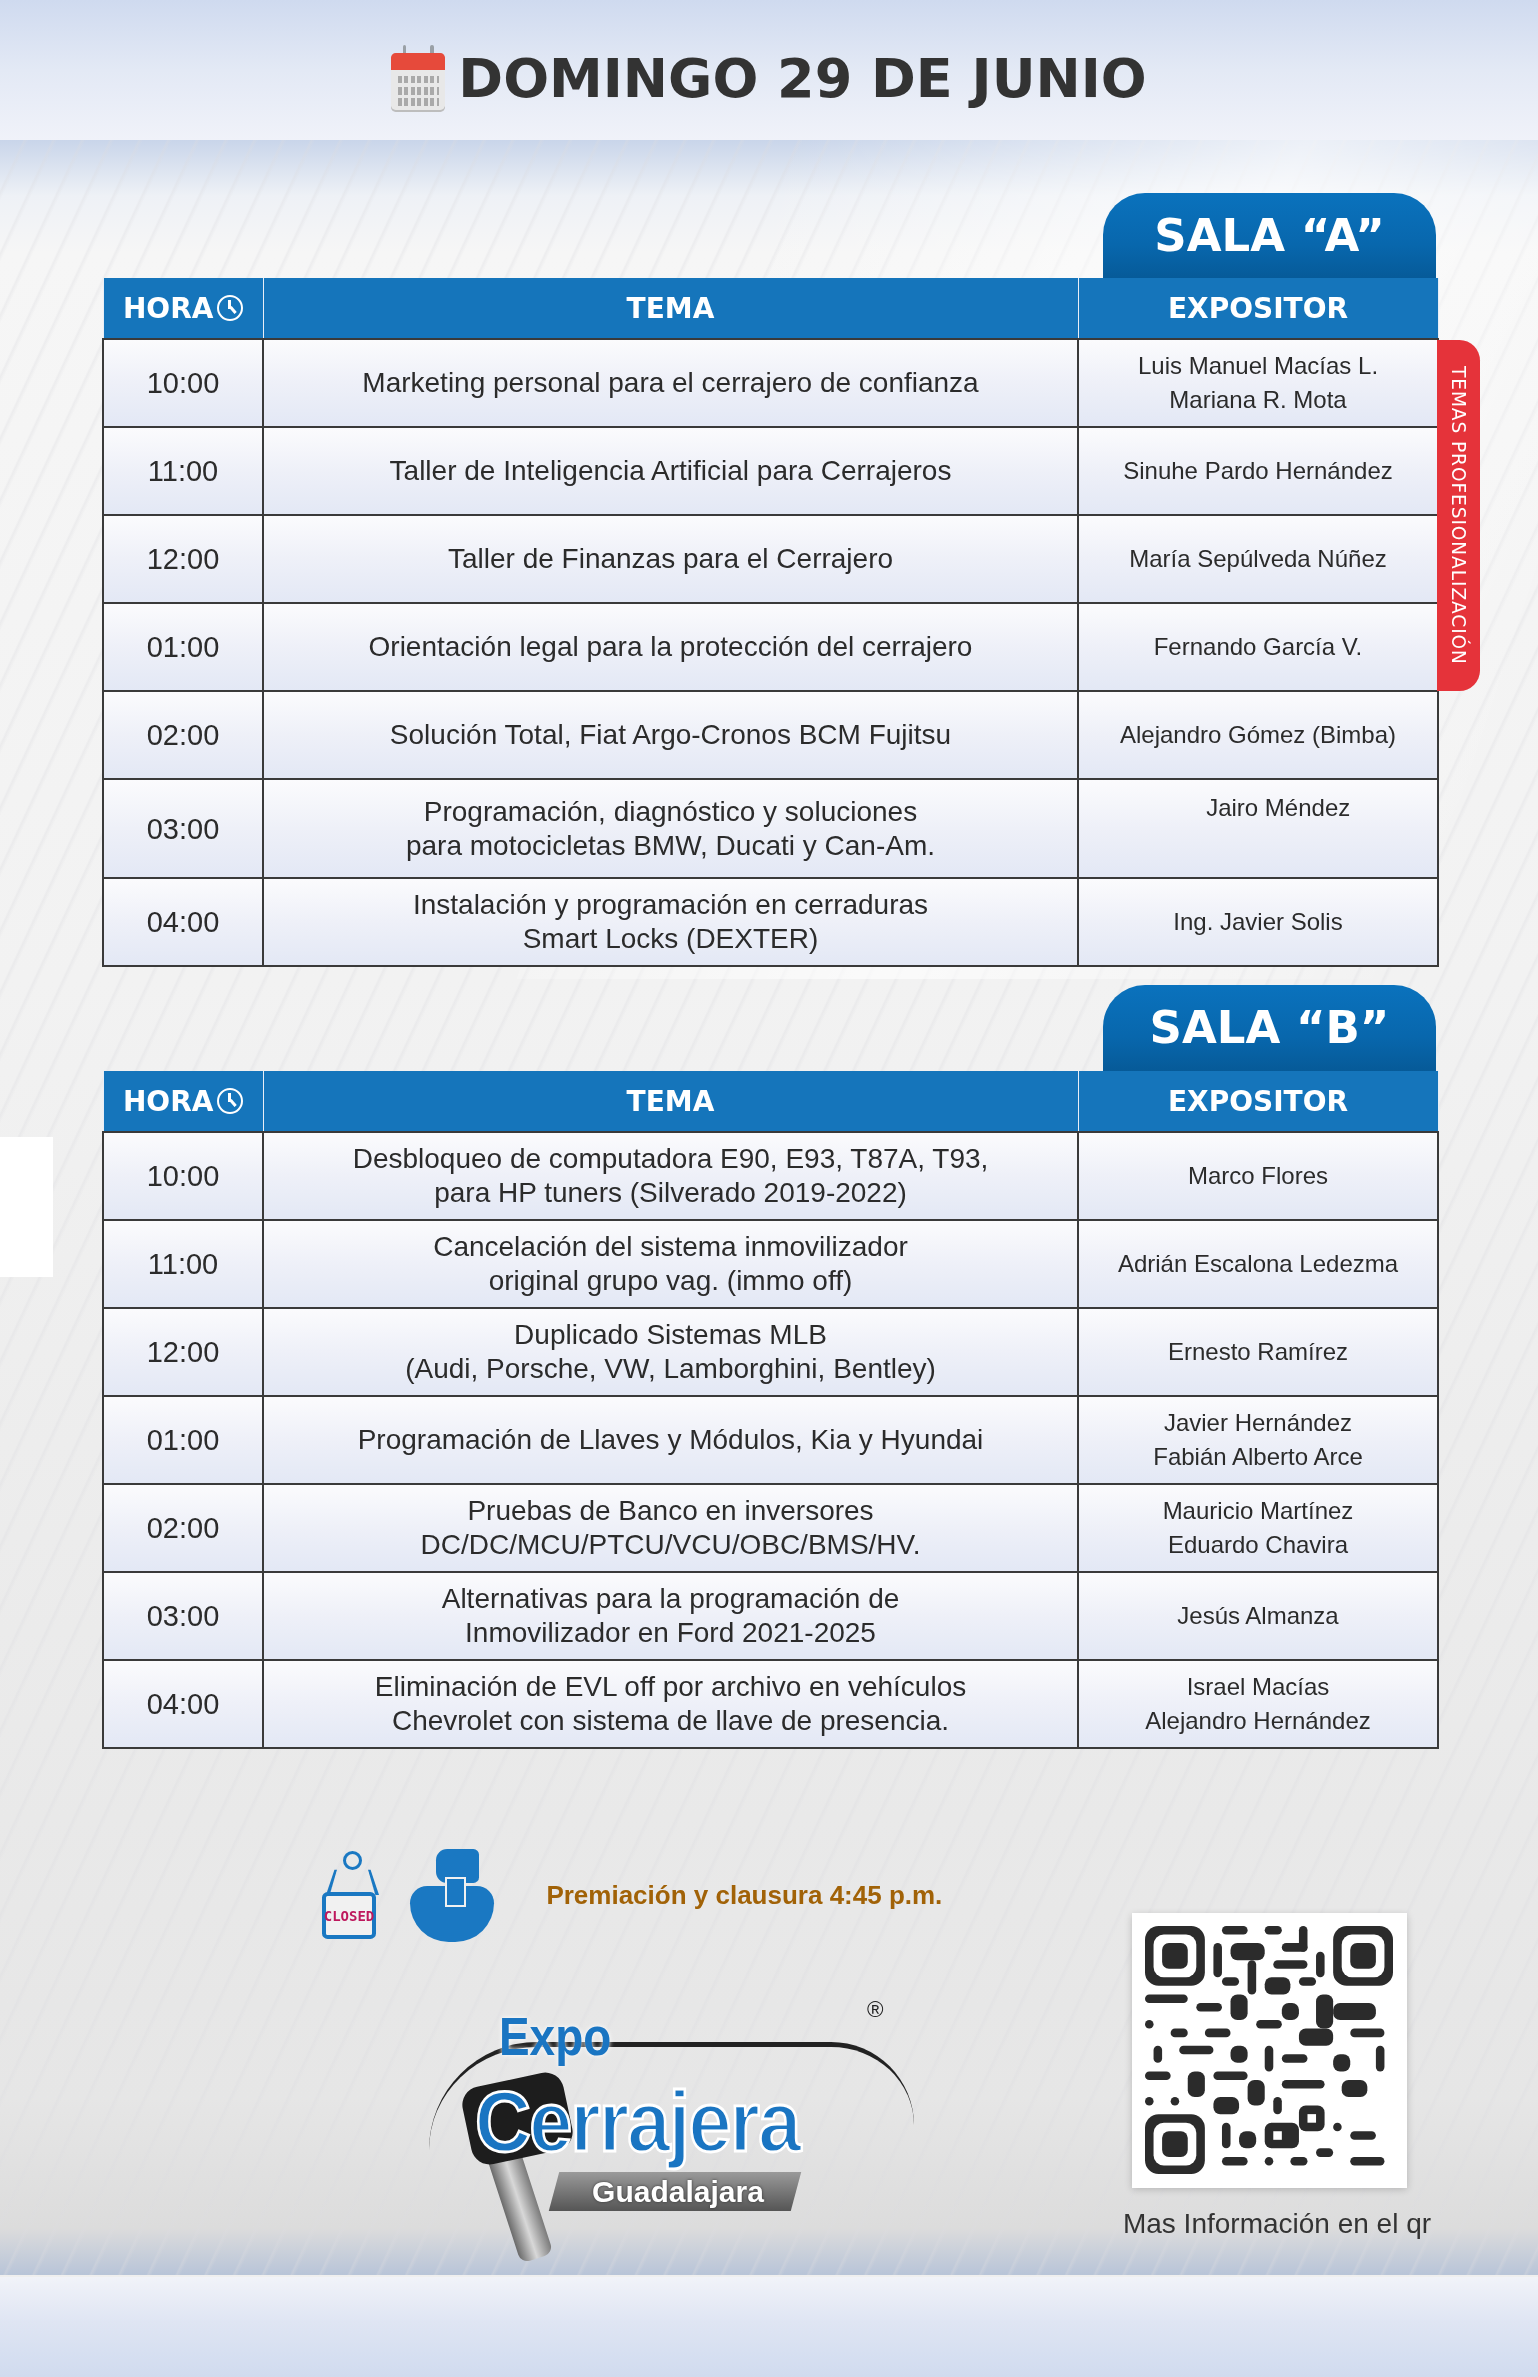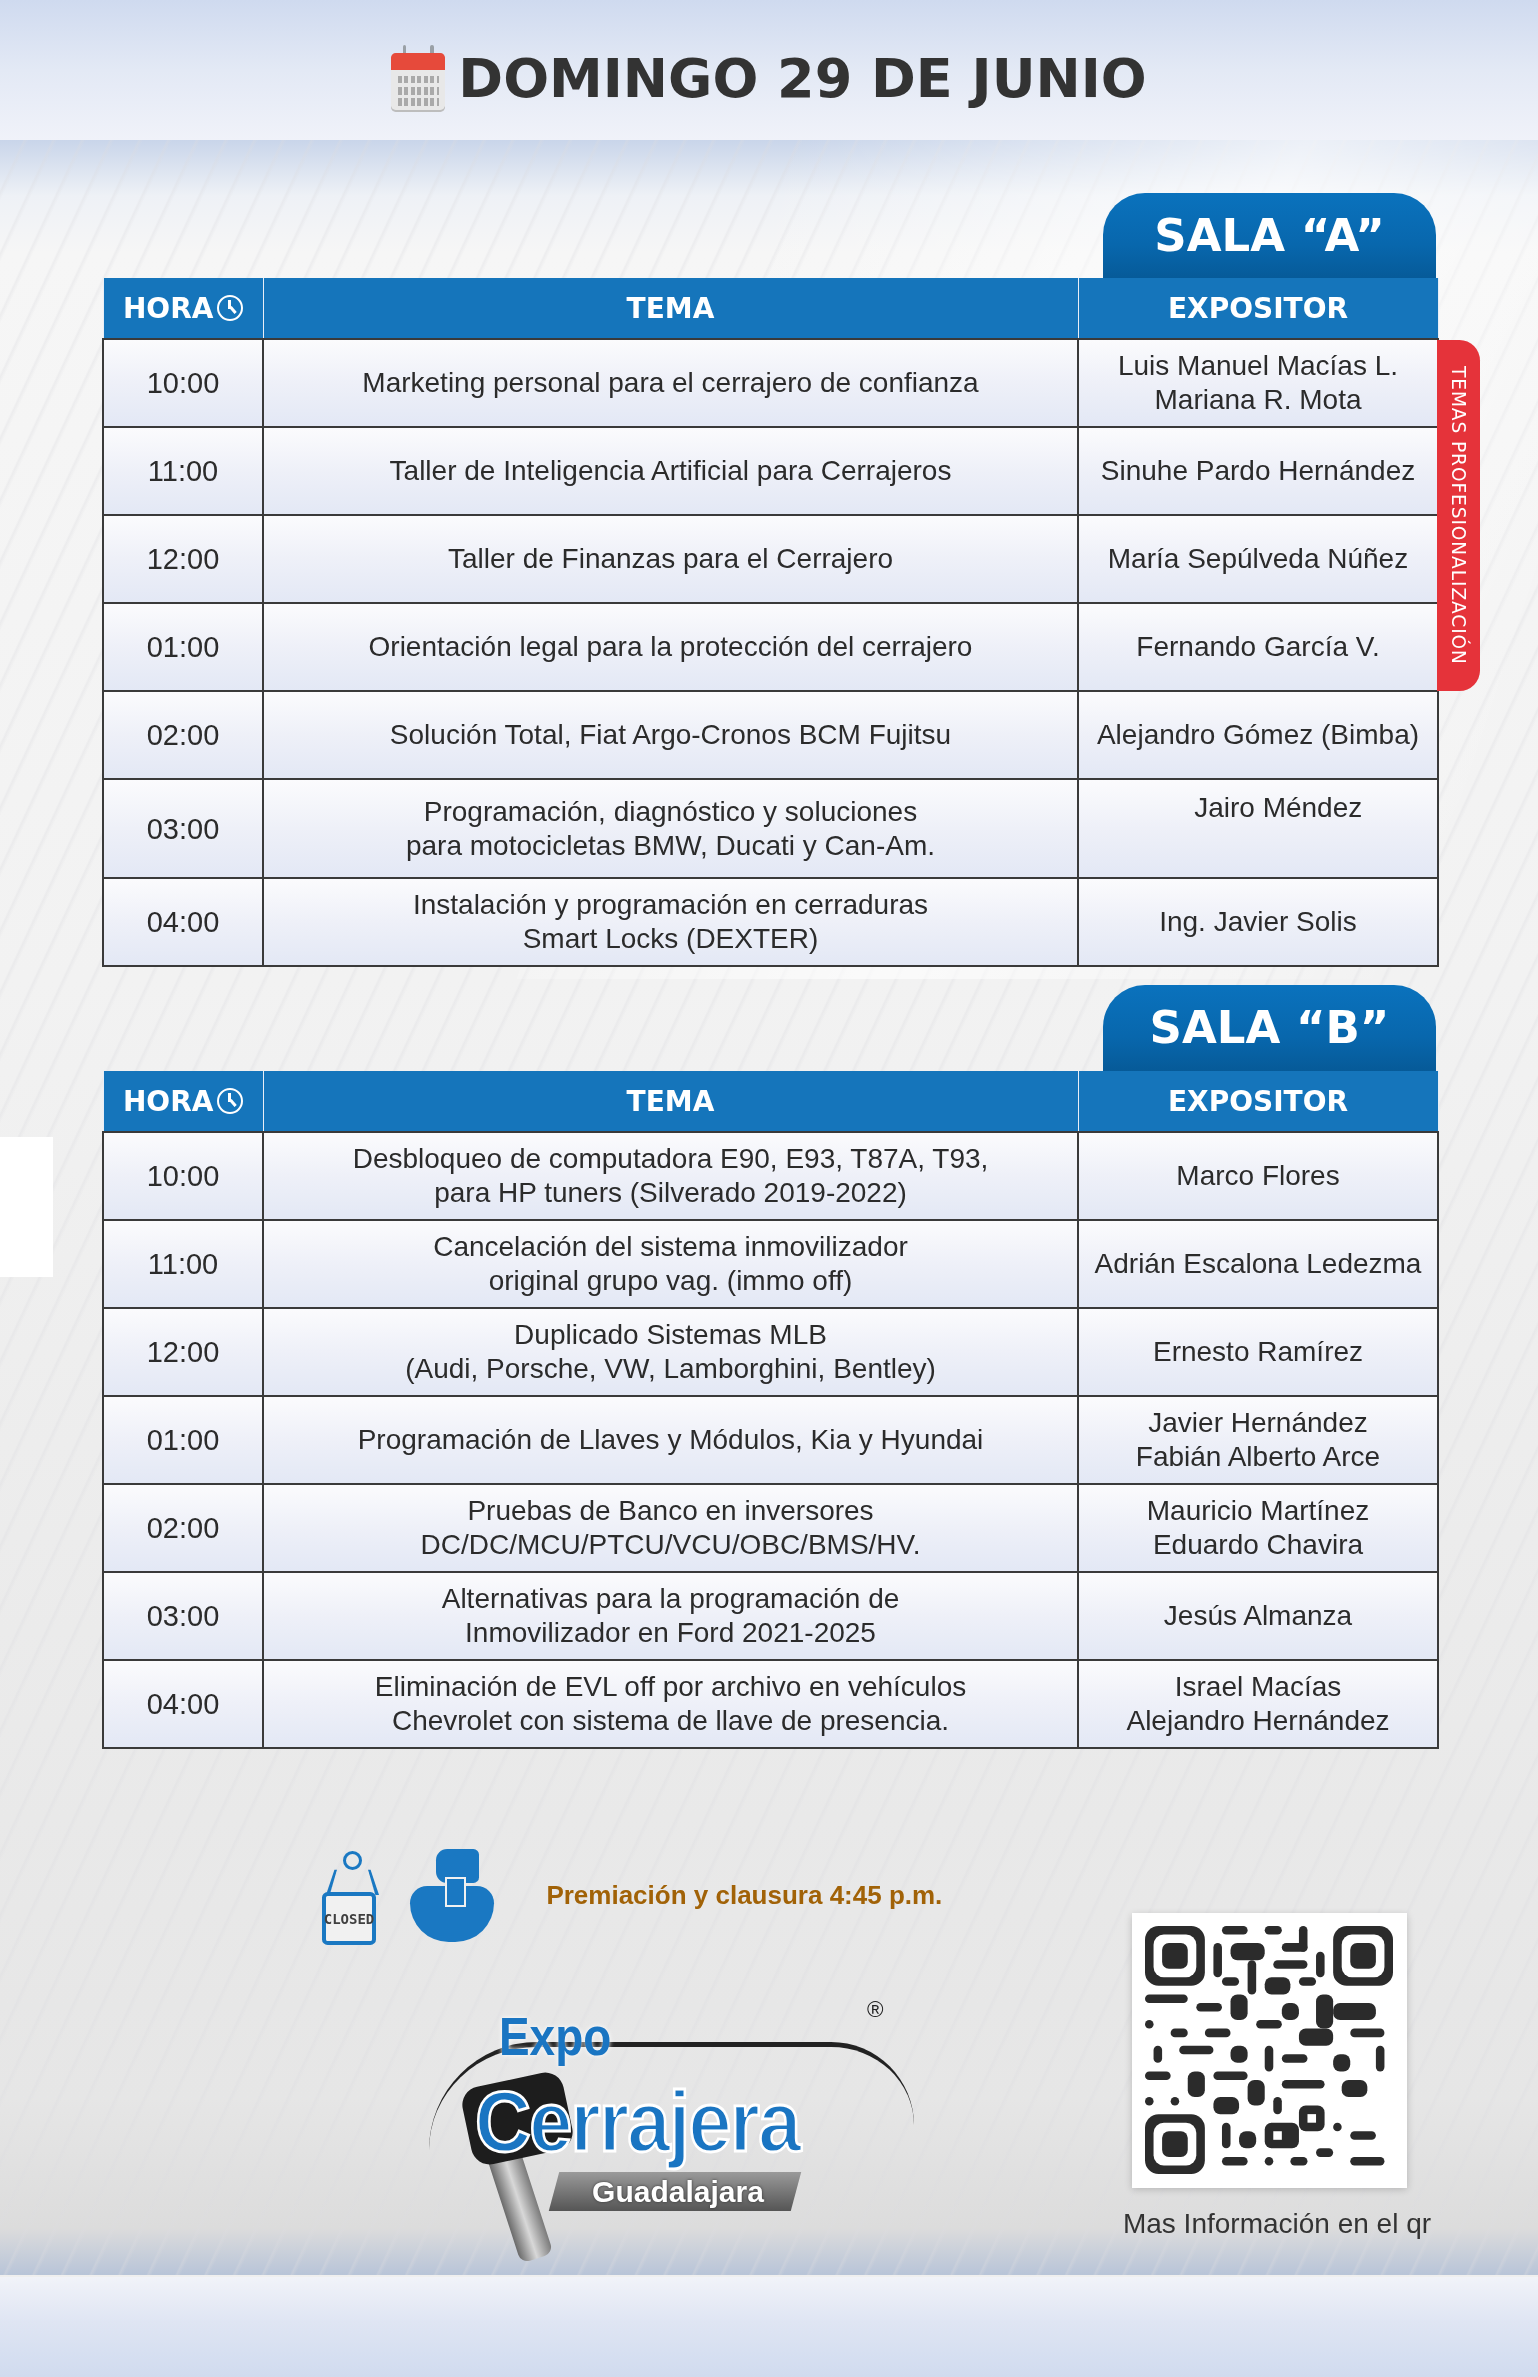--- a/index.html
+++ b/index.html
@@ -67,38 +67,38 @@
   table.sched th .hora-wrap { display:inline-flex; align-items:center; gap:3.7px; }
   .clock-icon { width:26px; height:26px; border:2.8px solid #fff; border-radius:50%; position:relative; box-sizing:border-box; }
   .clock-icon::before { content:""; position:absolute; left:9.3px; top:2.8px; width:2.8px; height:9.3px; background:#fff; }
   .clock-icon::after { content:""; position:absolute; left:10.3px; top:10.3px; width:2.8px; height:7.5px; background:#fff; transform:rotate(-40deg); transform-origin:top; }
   table.sched td {
     height:86px; border:2.8px solid #3a3a3a; text-align:center; vertical-align:middle;
     color:#2b2b2b; font-size:28px; line-height:34px; padding:0 5.6px;
     background:linear-gradient(180deg, #fbfbfd 0%, #eef0f8 50%, #e3e8f5 100%);
   }
   table.sched td.time { font-size:29px;margin-top:40px; }
-  table.sched td.expo { font-size:28px; }
+  table.sched td.expo { font-size:24px; }
   table.sched td.top { vertical-align:top; padding-top:11.2px;padding-left:46px; }
 
   .red-tab {
     position:absolute; left:1437px; top:340px; width:43px; height:351px;
     background:#e5333a; border-radius:0 20.5px 20.5px 0;
     display:flex; align-items:center; justify-content:center;
   }
   .red-tab span {
     writing-mode:vertical-rl; color:#fff; font-size:18.6px; font-weight:normal;
     letter-spacing:0.9px; white-space:nowrap; font-family:"DejaVu Sans", sans-serif;
   }
 
   .closing { position:absolute; left:322px; top:1844px; height:103px; display:flex; align-items:center; gap:28px; }
   .closed-icon { width:60px; height:93px; position:relative; }
   .closed-icon .hook { position:absolute; left:20.5px; top:1.9px; width:13px; height:13px; border:3.7px solid #1a78c2; border-radius:50%; }
   .closed-icon .strings { position:absolute; left:9.3px; top:17px; width:37px; height:28px; border-left:3.7px solid #1a78c2; border-right:3.7px solid #1a78c2; transform:perspective(37px) rotateX(30deg); }
-  .closed-icon .sign { position:absolute; left:0; top:43px; width:54px; height:53px; border:4.7px solid #1a78c2; border-radius:5.6px; background:#f1f1f1; box-sizing:border-box; display:flex; align-items:center; justify-content:center; color:#404040; font-weight:bold; font-size:14px; font-family:"DejaVu Sans Mono", monospace; }
+  .closed-icon .sign { position:absolute; left:0; top:43px; width:54px; height:47px; border:4.7px solid #1a78c2; border-radius:5.6px; background:#f1f1f1; box-sizing:border-box; display:flex; align-items:center; justify-content:center; color:#be185d; font-weight:bold; font-size:14px; font-family:"DejaVu Sans Mono", monospace; }
   .vote-icon { width:86px; height:93px; position:relative; }
   .vote-icon .pot { position:absolute; left:0; top:37px; width:84px; height:56px; background:#1a78c2; border-radius:18.6px 18.6px 42px 42px; }
   .vote-icon .hand { position:absolute; left:26px; top:0; width:43px; height:34px; background:#1a78c2; border-radius:11.2px 5.6px 5.6px 11.2px; }
   .vote-icon .card { position:absolute; left:35px; top:28px; width:17px; height:26px; background:#1a78c2; border:2.8px solid #f1f1f1; }
   .closing-text { font-size:26px; font-weight:bold; color:#a16207; margin-left:22.4px; font-family:"Liberation Sans", sans-serif; }
 
   .logo { position:absolute; left:410px; top:1986px; width:522px; height:261px; }
   .logo .expo { position:absolute; left:89px; top:18.6px; font-size:54px; font-weight:bold; color:#1a75c2; font-family:"Liberation Sans", sans-serif; transform:scaleX(0.85); transform-origin:left; text-shadow:0 0 5.6px #fff; }
   .logo .car-line { position:absolute; left:18.6px; top:56px; width:485px; height:103px; border-top:5.6px solid #222; border-radius:242px 186px 0 0; }
   .logo .key-head { position:absolute; left:56px; top:93px; width:103px; height:79px; background:#1d1d1d; border-radius:18.6px; transform:rotate(-12deg); }

